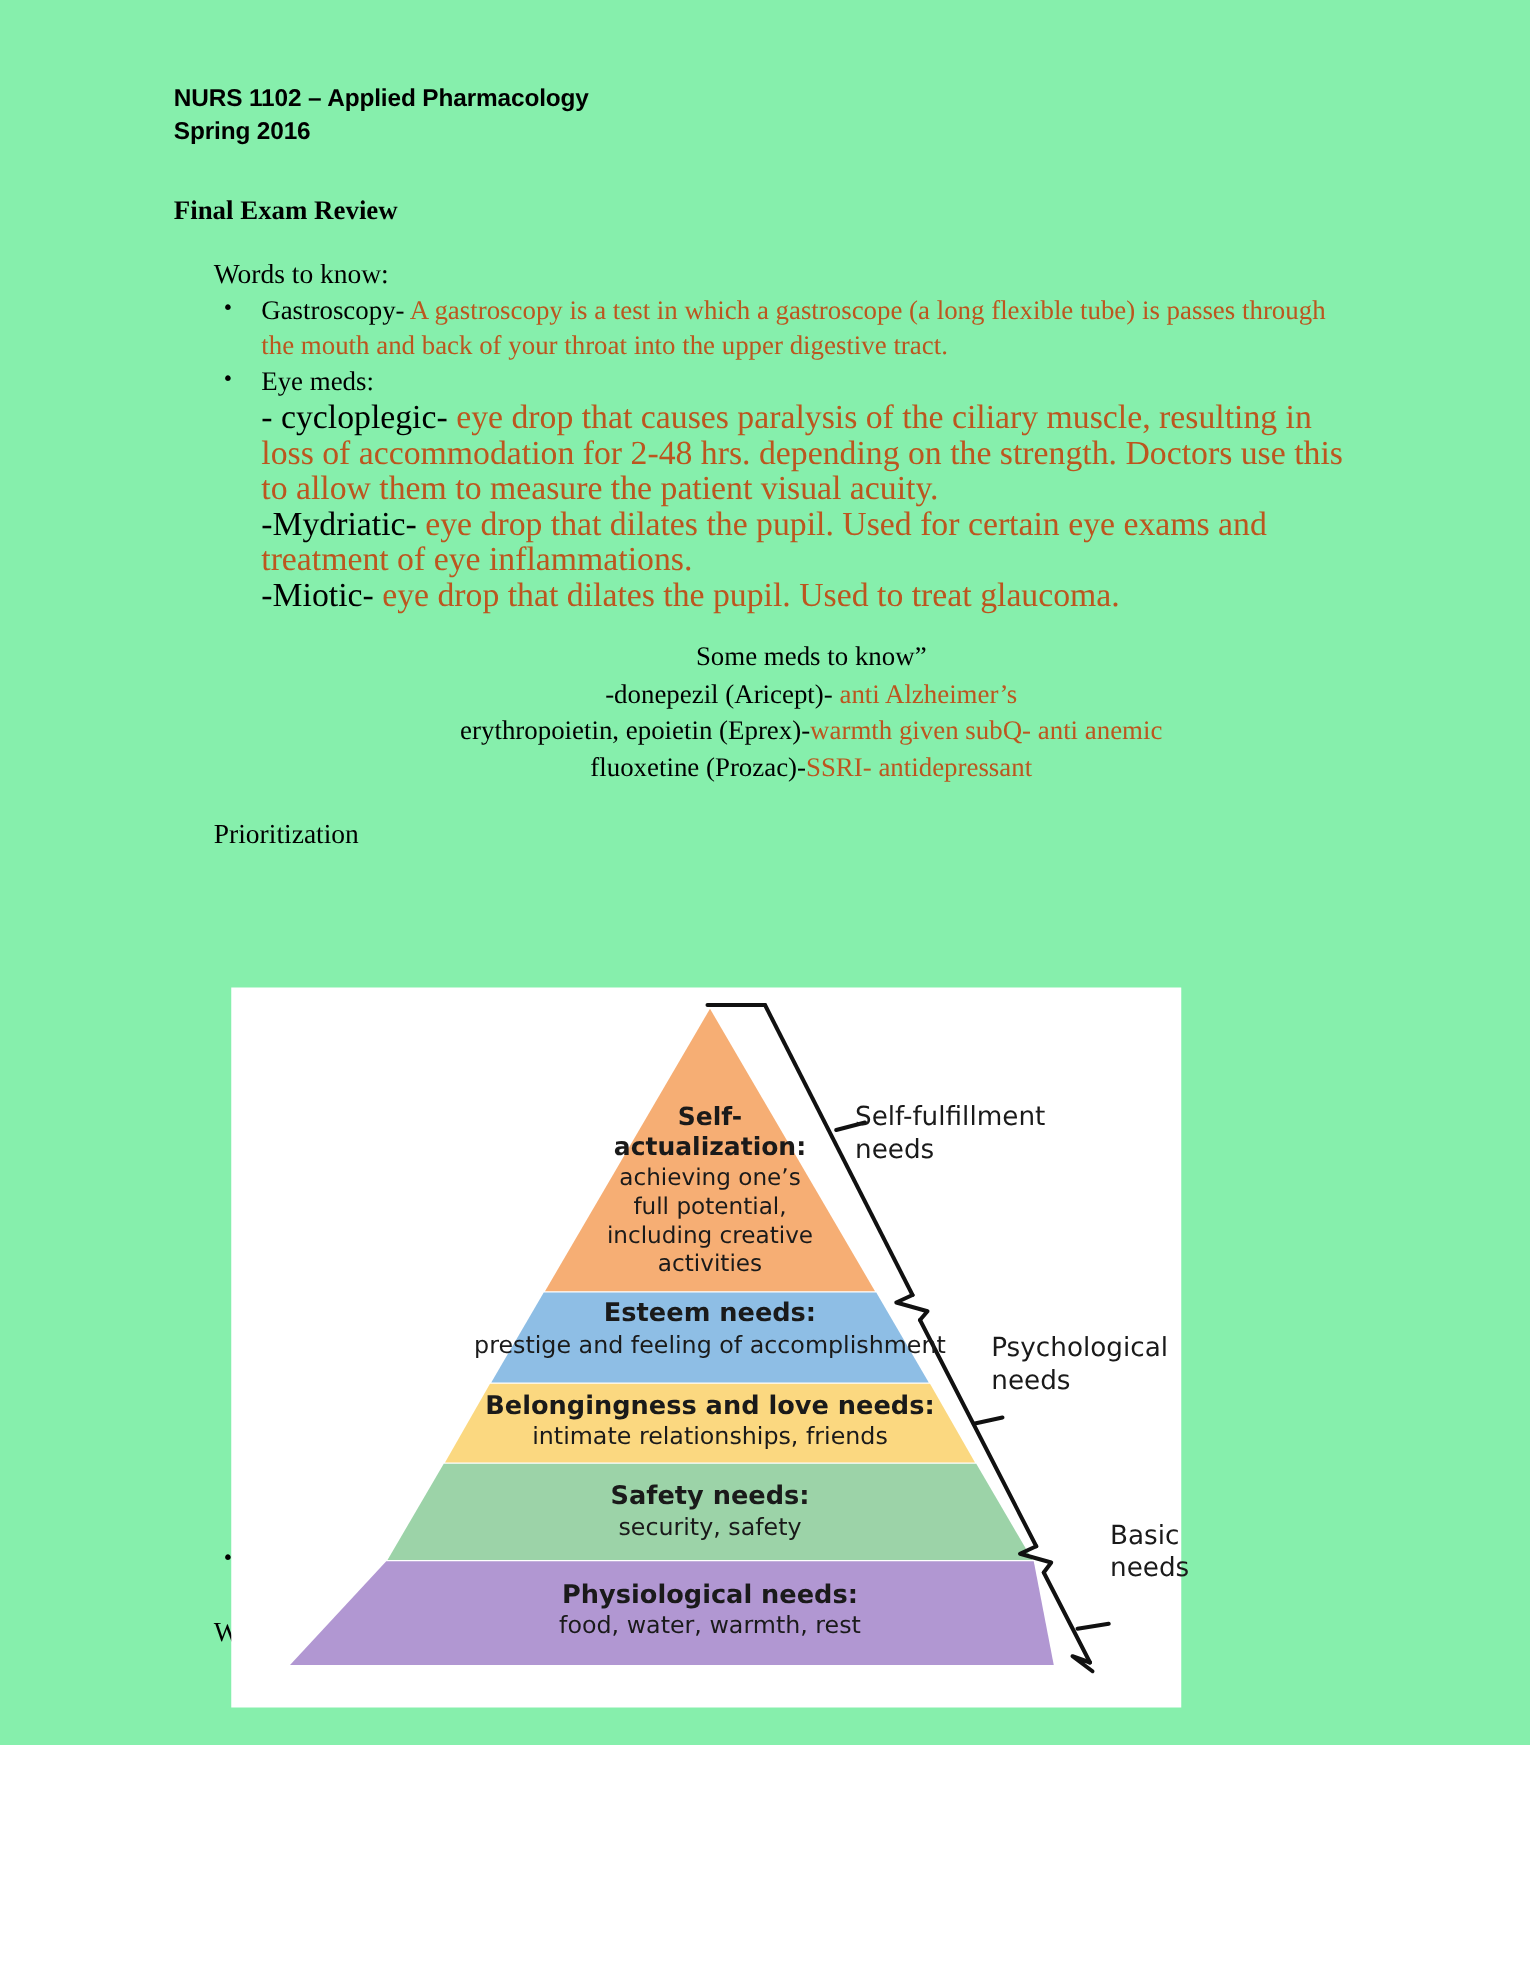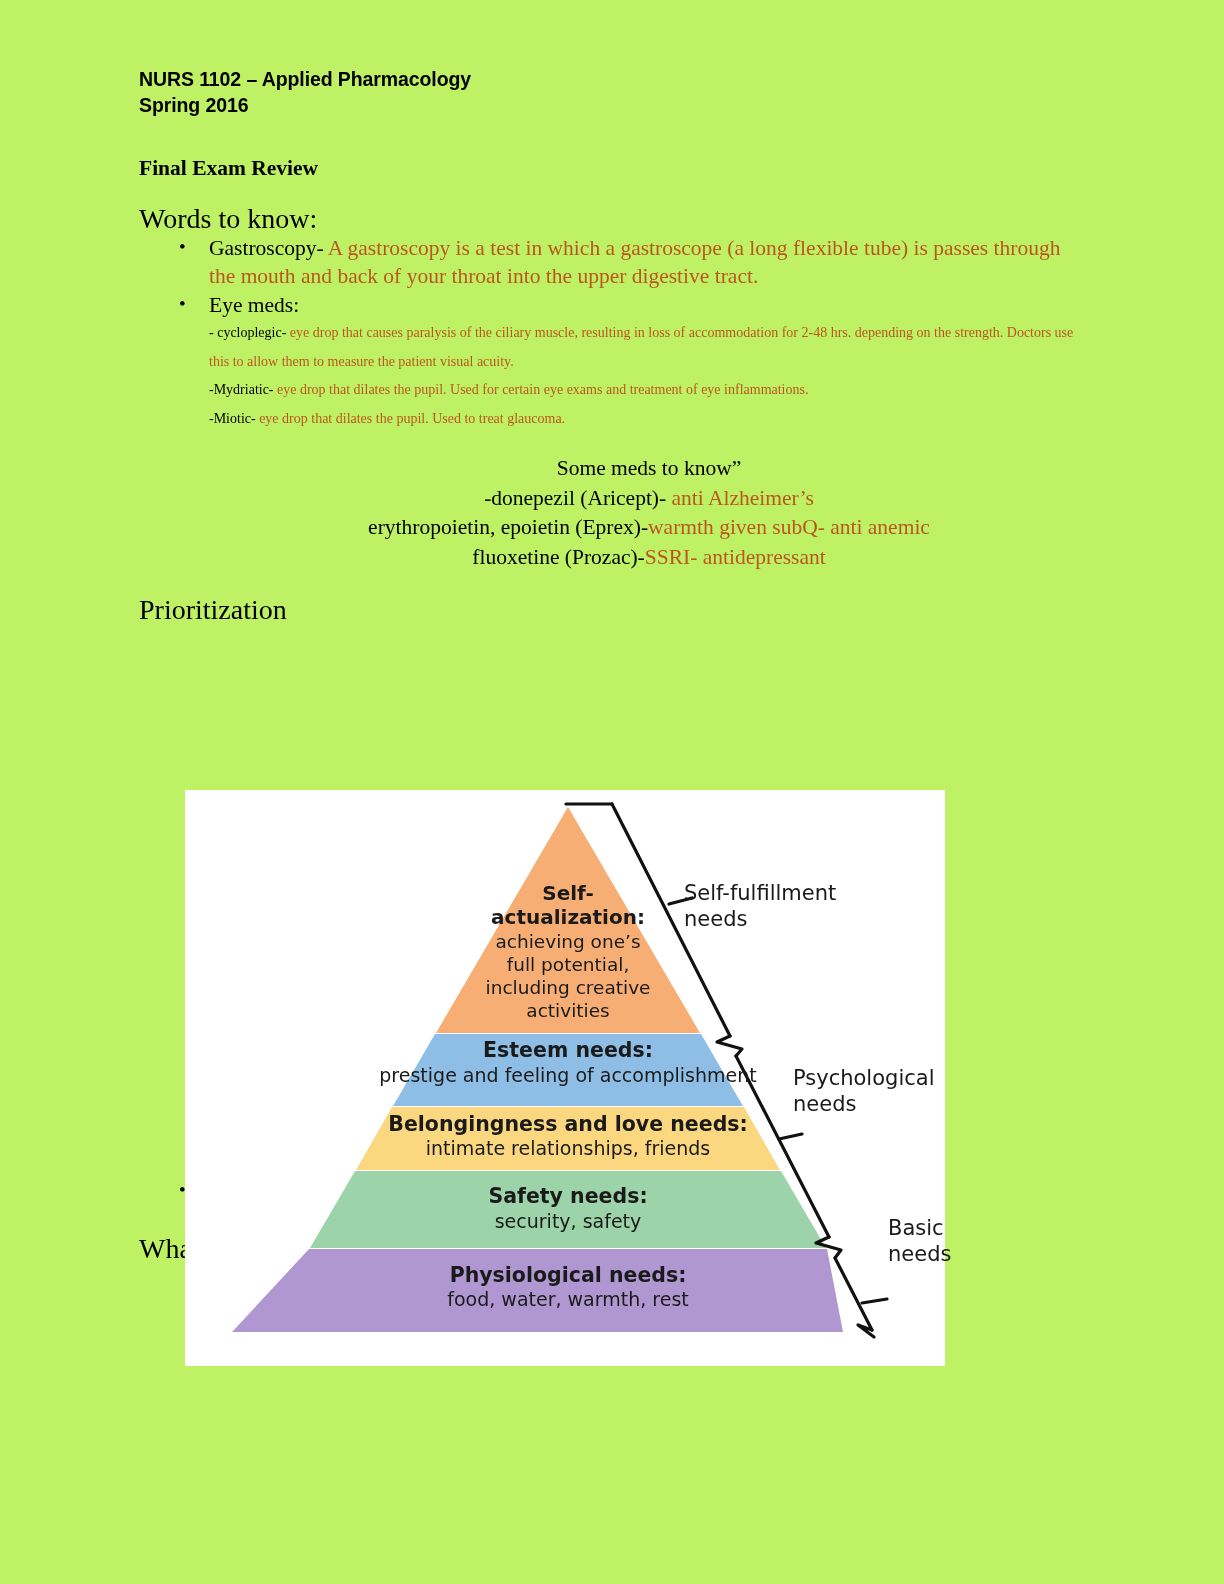--- a/index.html
+++ b/index.html
@@ -12,22 +12,22 @@
     height: 1584px;
     position: relative;
     font-family: "Liberation Serif", "DejaVu Serif", serif;
     color: #000000;
     overflow: hidden;
   }
   .page {
     position: absolute;
     left: 0; top: 0;
     width: 1224px;
-    height: 1584px;
-    background: #bef264;
+    height: 1396px;
+    background: #86efac;
   }
   .doc-body {
     position: absolute;
     left: 139px;
     top: 66px;
     width: 950px;
   }
   .hdr-line {
     font-family: "Liberation Sans", "DejaVu Sans", sans-serif;
     font-weight: bold;
@@ -40,22 +40,23 @@
   .spacer-3 { height: 21px; }
   .spacer-4 { height: 24px; }
   .spacer-5 { height: 30px; }
 
   .h-bold {
     font-weight: bold;
     font-size: 21.5px;
     line-height: 28px;
   }
   .para {
-    font-size: 28px;
+    font-size: 22px;
     line-height: 28.5px;
+    margin-left: 32px;
   }
   ul.bullets {
     list-style: none;
     margin: 0;
     padding: 0;
   }
   ul.bullets > li {
     position: relative;
     padding-left: 70px;
     font-size: 21.5px;
@@ -64,21 +65,21 @@
   }
   ul.bullets > li::before {
     content: "\2022";
     position: absolute;
     left: 40px;
     top: -1px;
     font-size: 19px;
   }
   .orange { color: #BC561F; }
   .sub-block {
-    font-size: 14px;
+    font-size: 27px;
     line-height: 28.5px;
   }
   .meds-block {
     font-size: 21.5px;
     line-height: 29.5px;
     text-align: center;
   }
 
   
   .figure {

